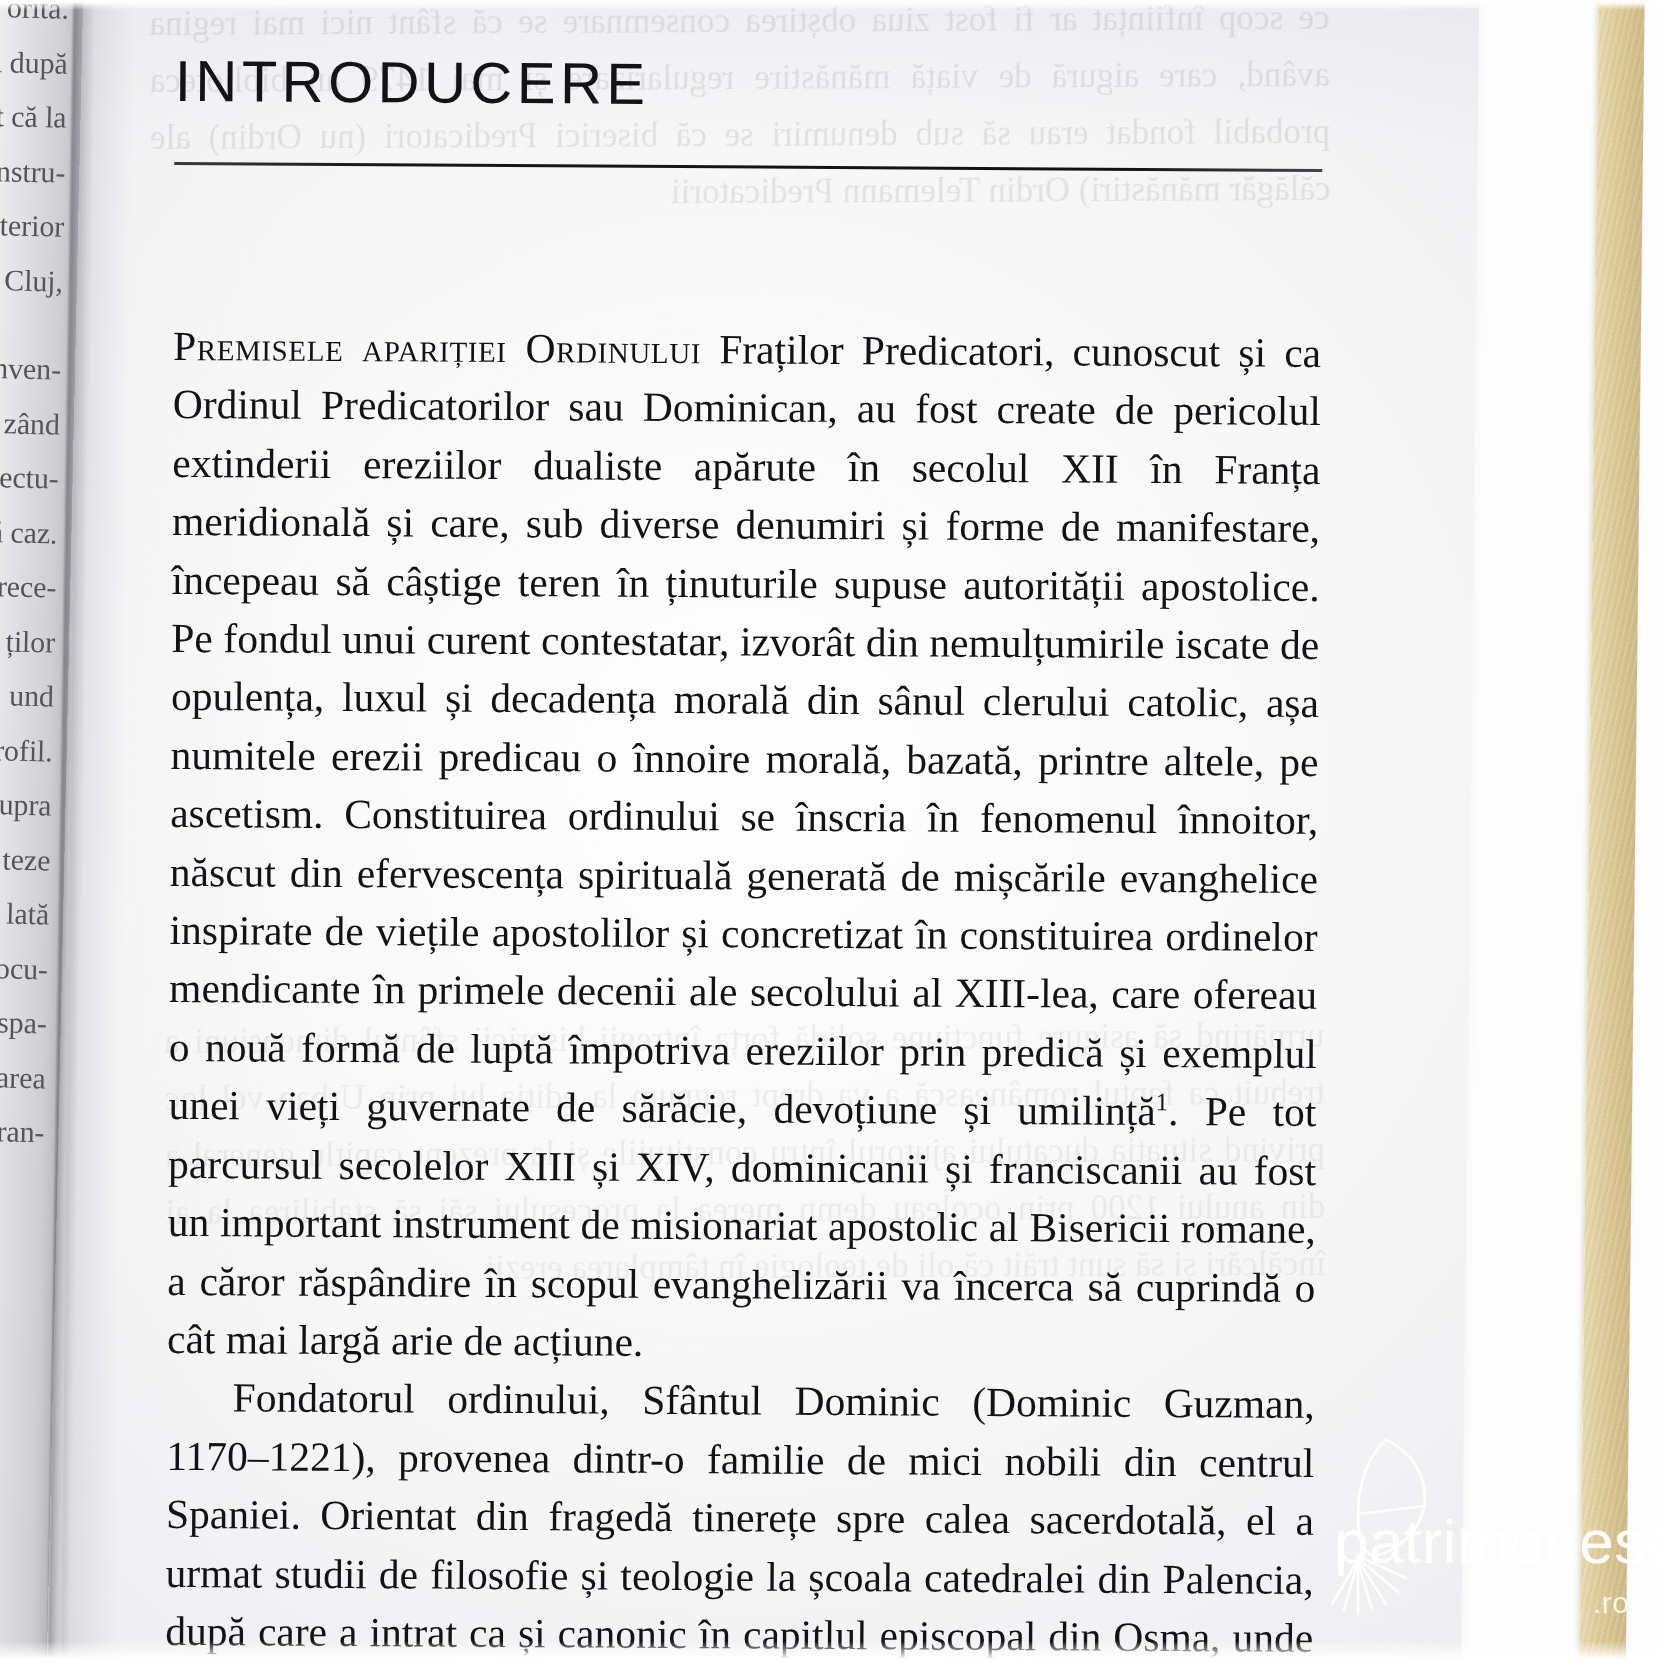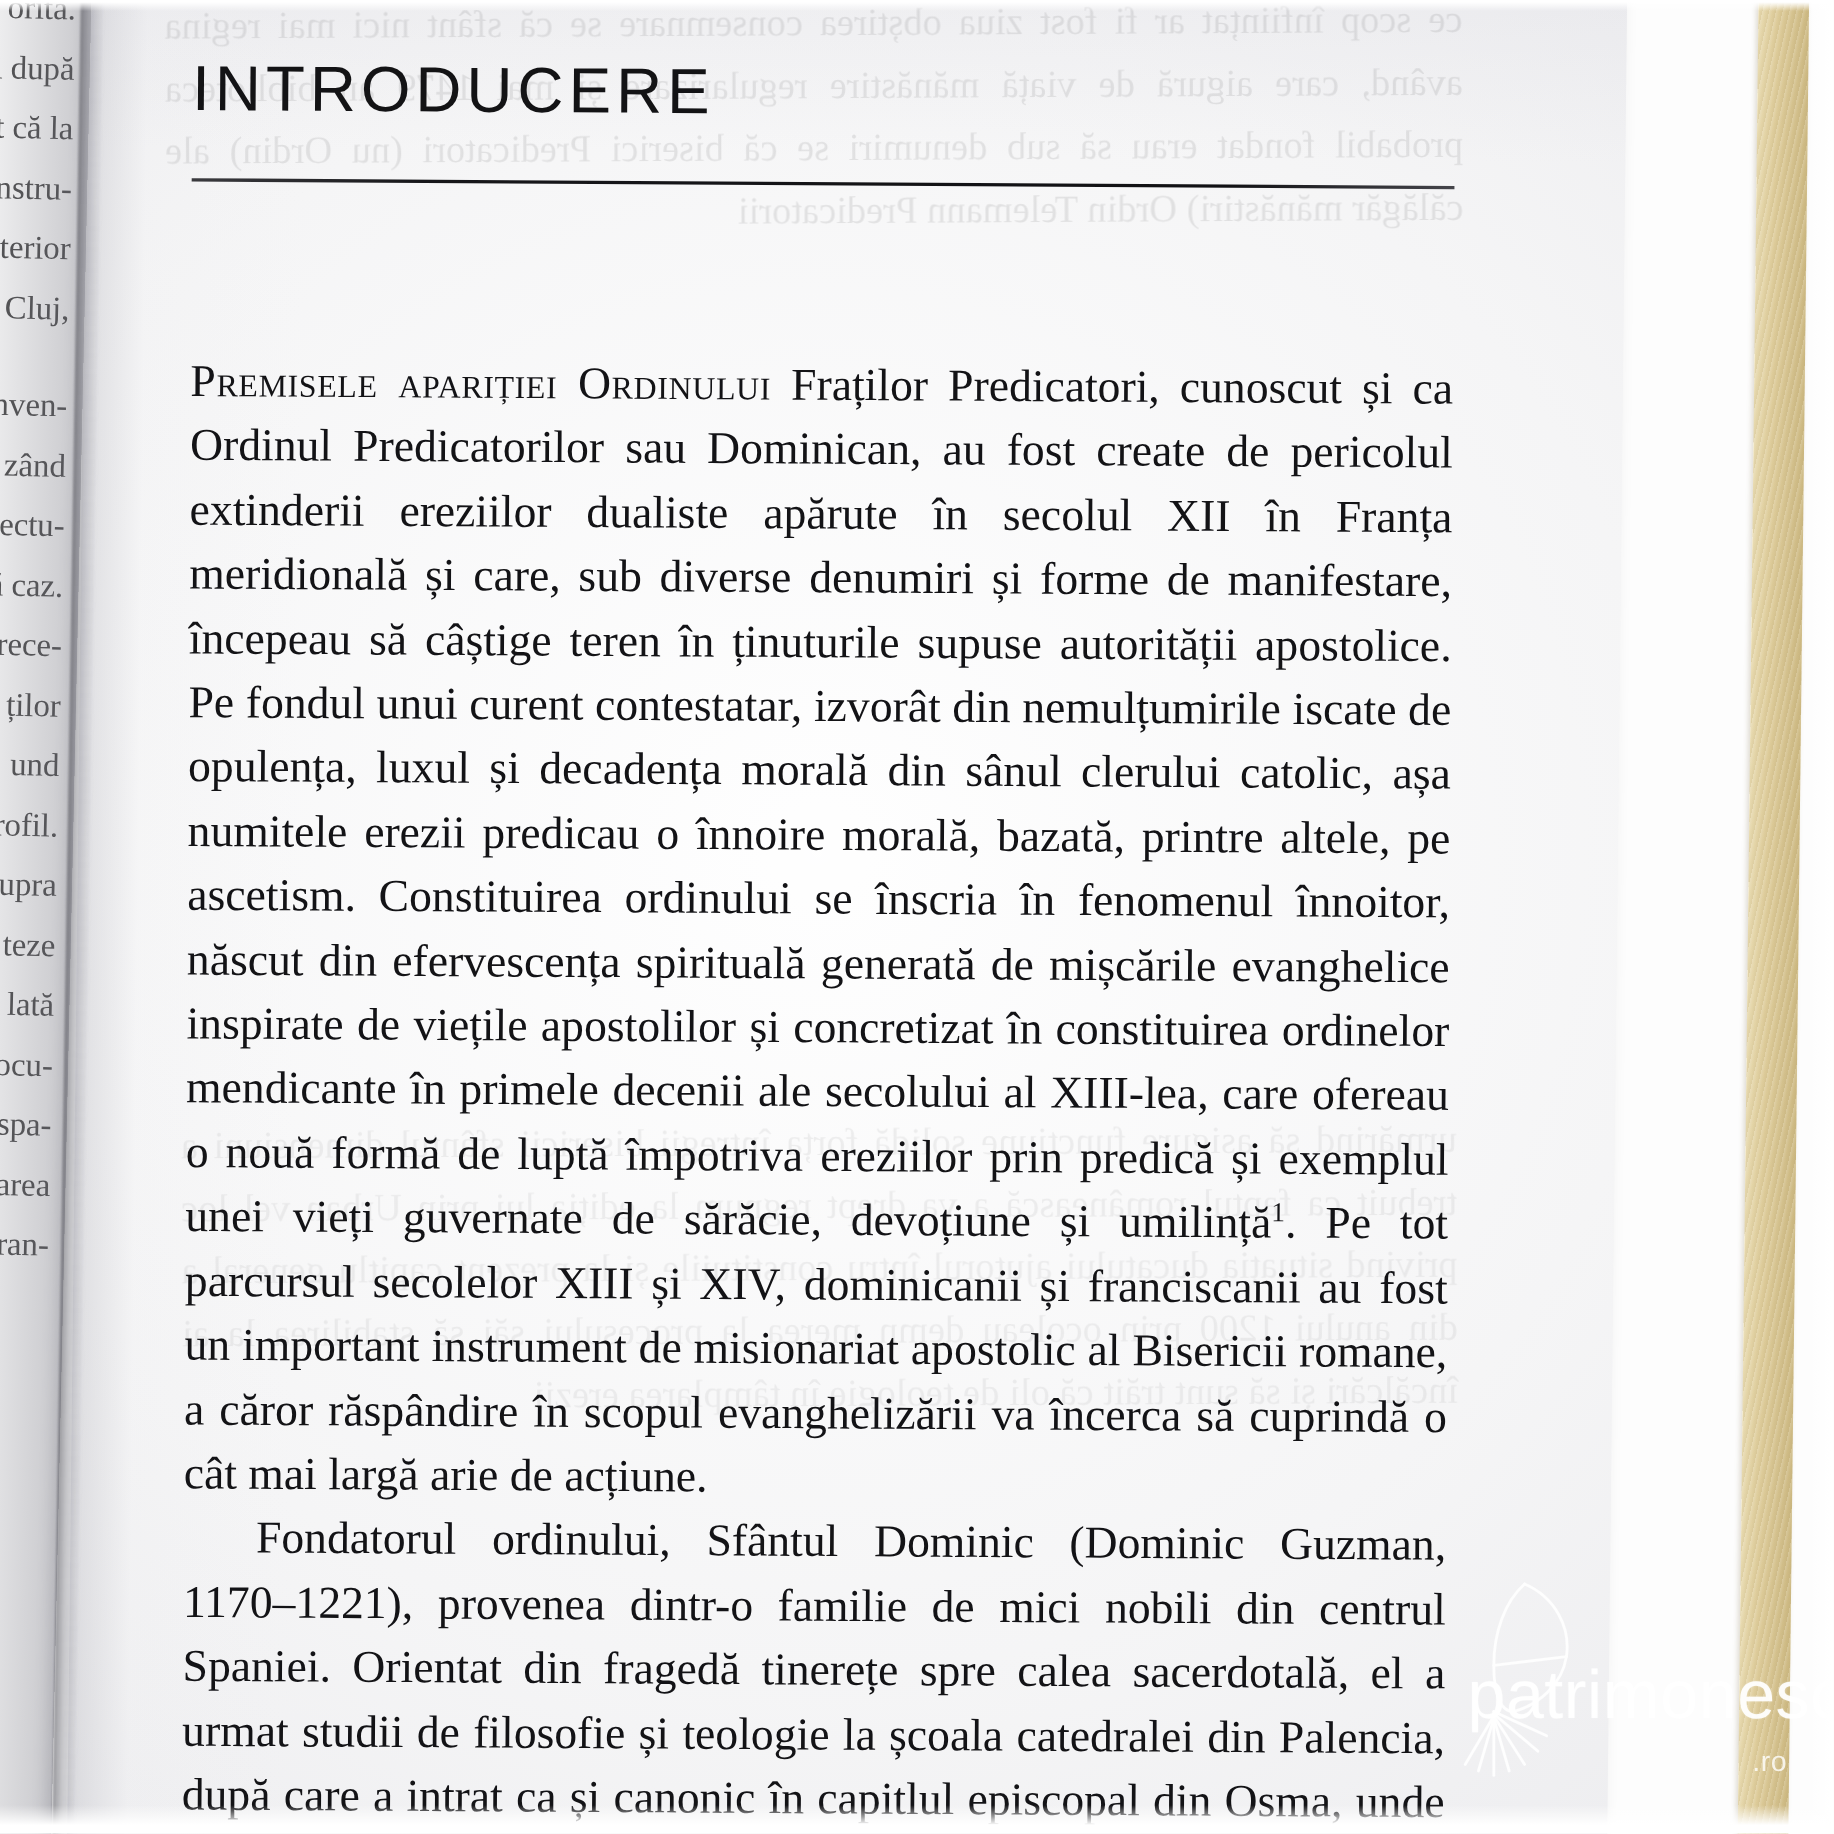--- a/index.html
+++ b/index.html
@@ -224,21 +224,21 @@
     color: rgba(255,255,255,0.92);
     text-shadow: 0 0 2px rgba(255,255,255,0.35);
     white-space: nowrap;
   }
   .wm-tld {
     position: absolute;
     left: 335px;
     top: 188px;
     font-family: "Liberation Sans", sans-serif;
     font-weight: 300;
-    font-size: 26px;
+    font-size: 30px;
     letter-spacing: 0.5px;
     color: rgba(255,255,255,0.80);
   }
   .wm-logo {
     position: absolute;
     left: 66px;
     top: 30px;
     width: 130px;
     height: 190px;
     opacity: 0.95;

